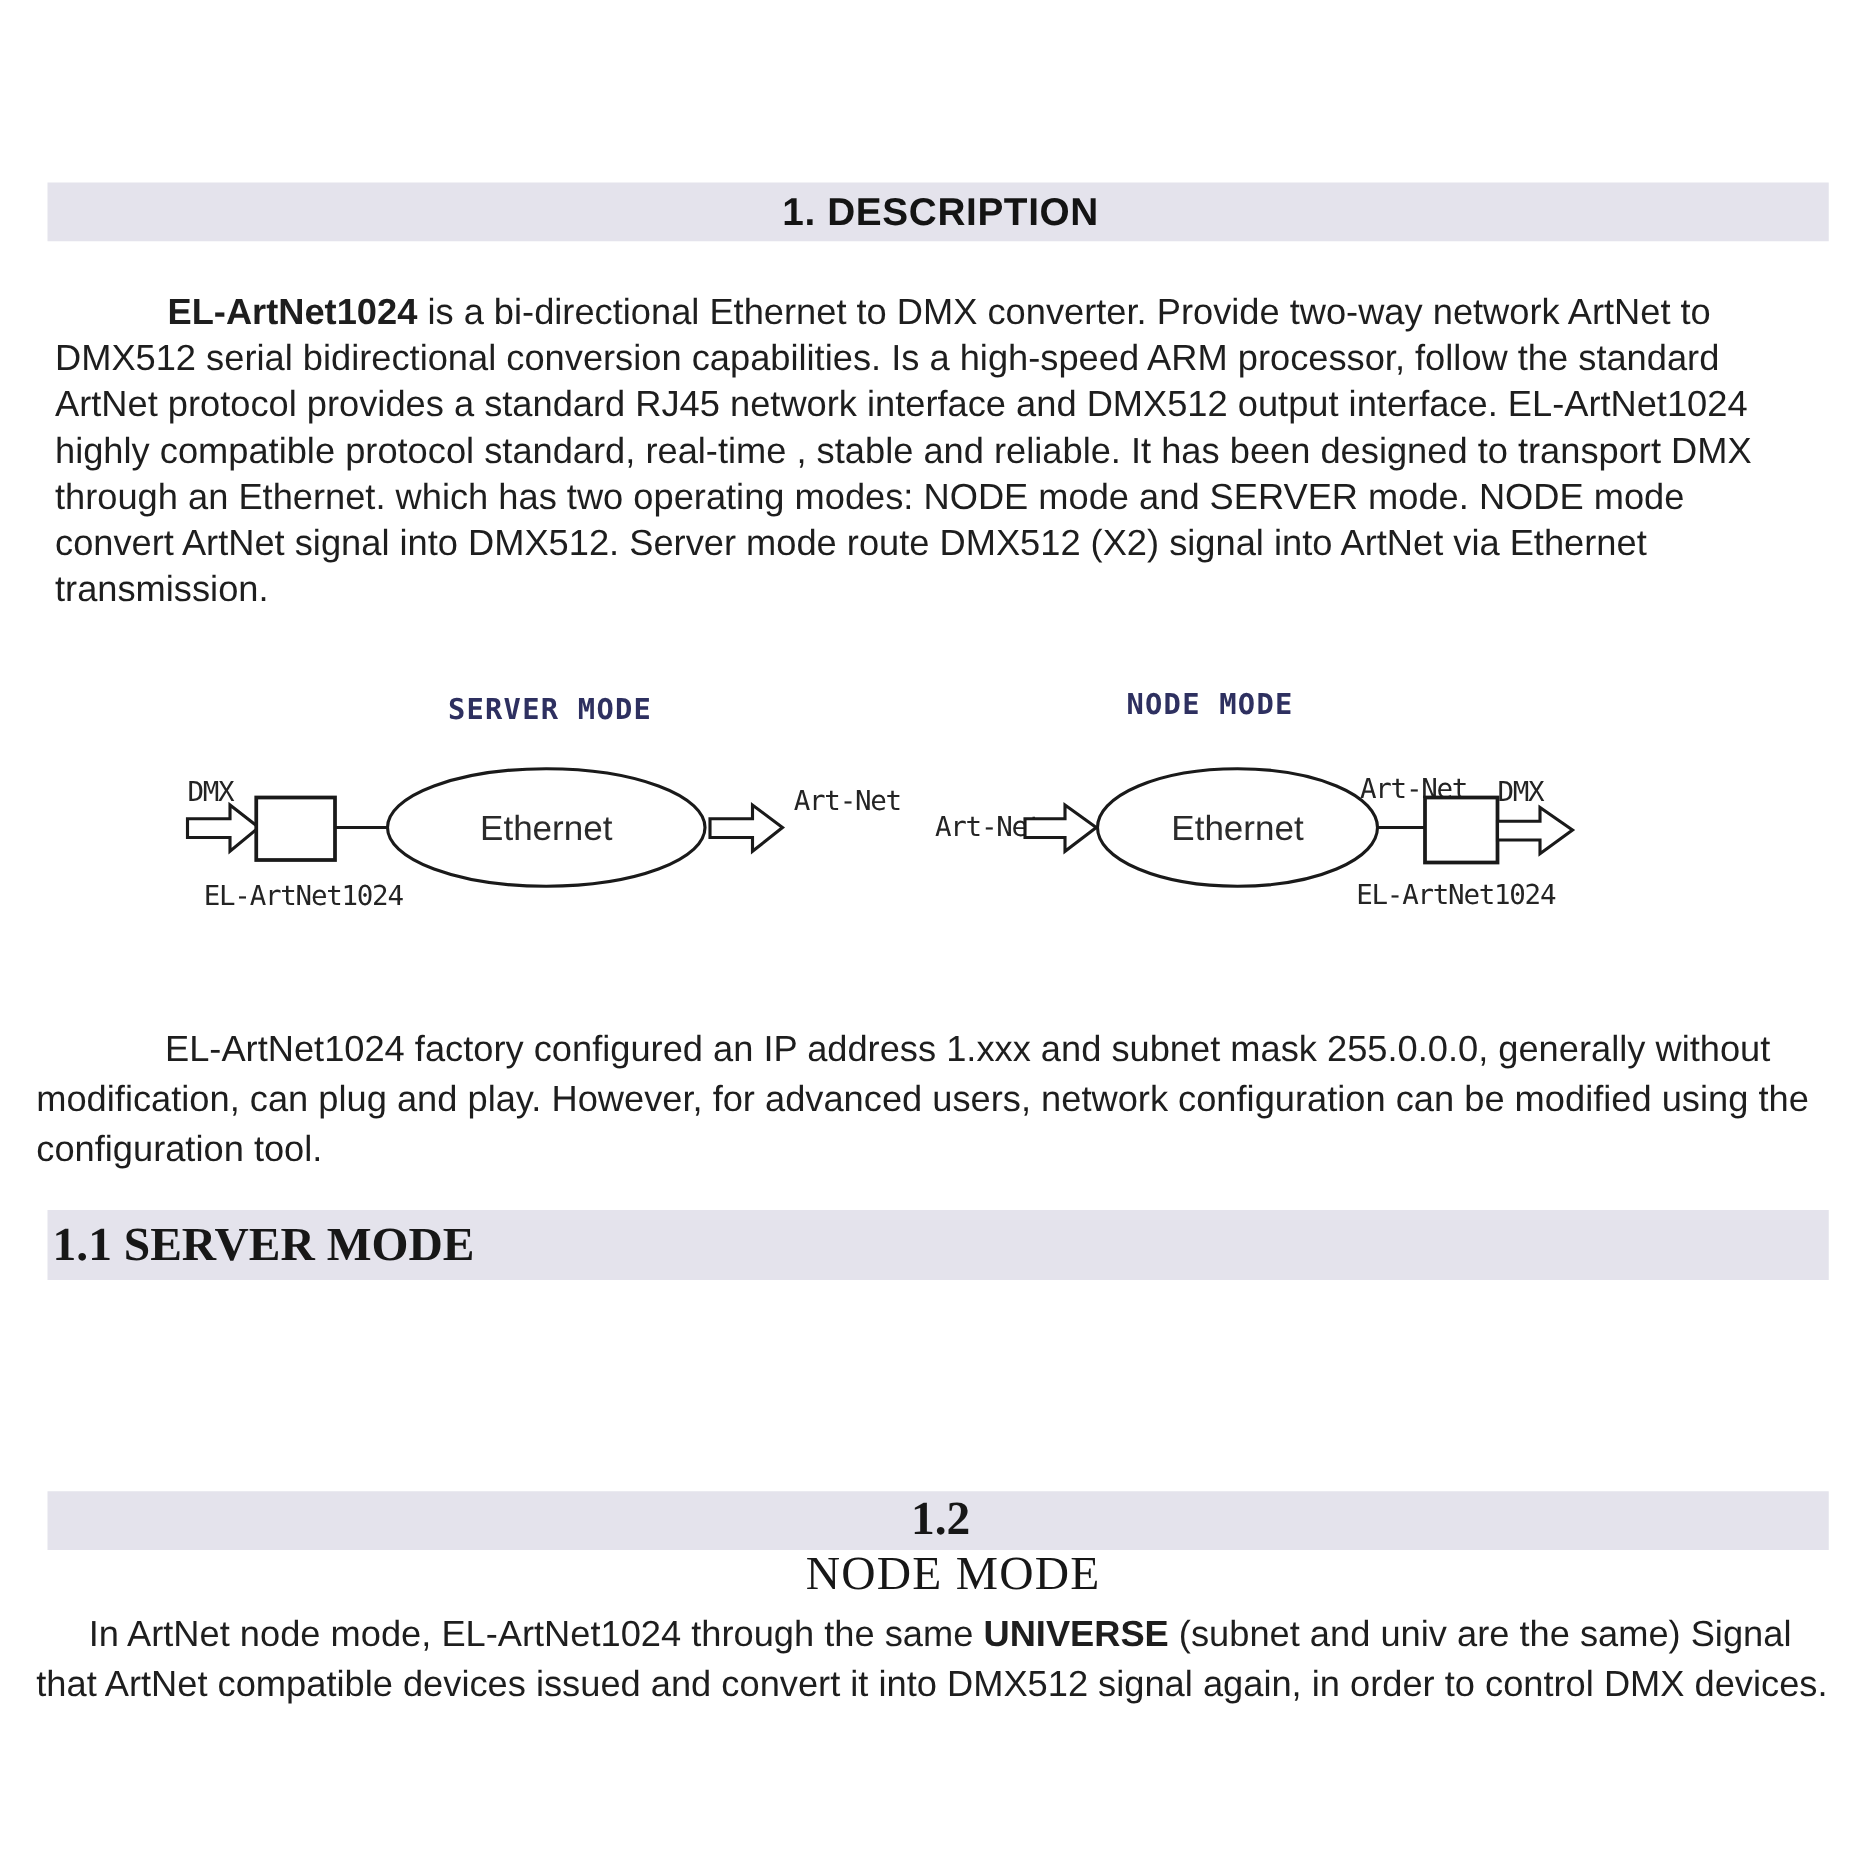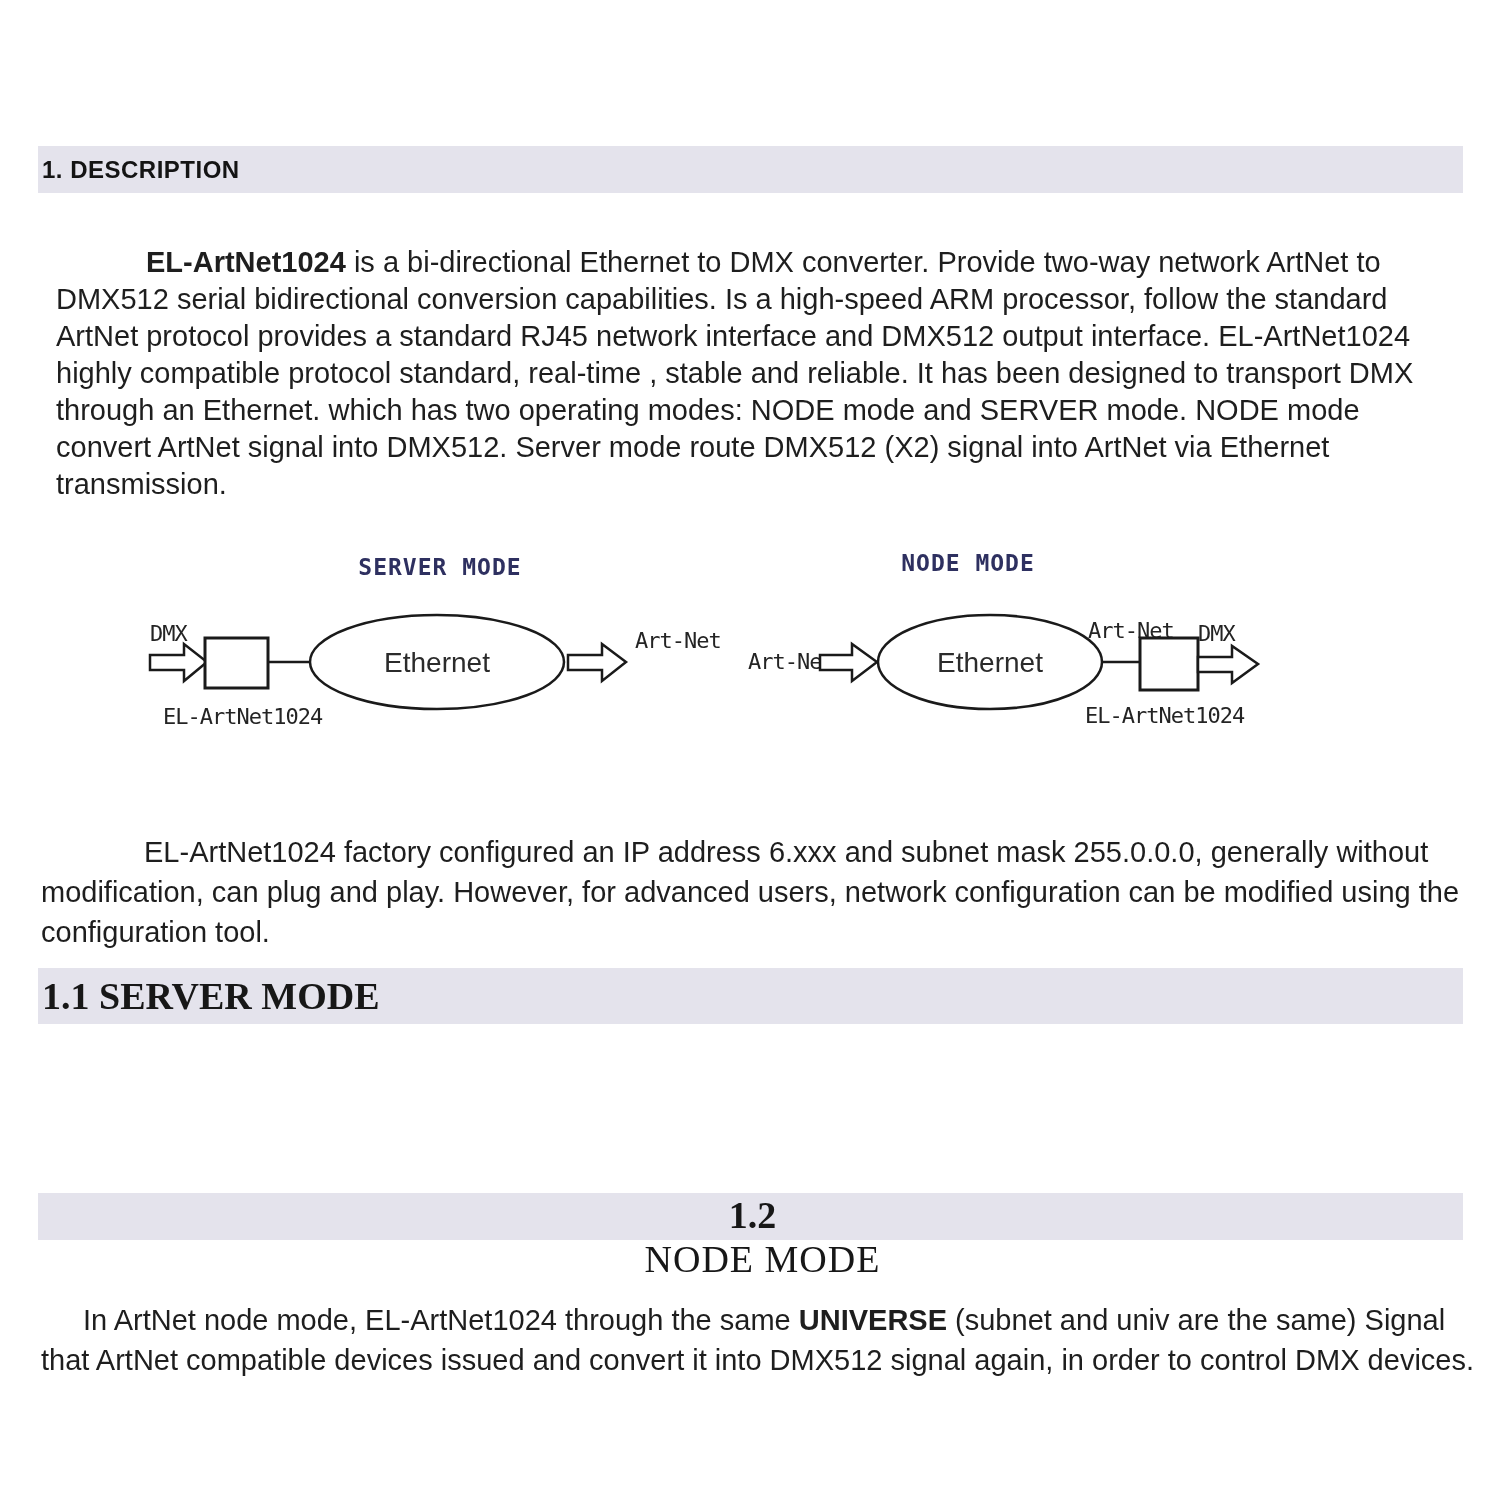--- a/index.html
+++ b/index.html
@@ -14,34 +14,34 @@
   .hbar{
     position:absolute;
     left:38px;width:1421px;
     background:#e4e3ec;
     display:flex;align-items:center;
     white-space:nowrap;
   }
   .hbar.h-sans{
     top:146px;height:47px;
     font-family:"Liberation Sans", sans-serif;
-    font-weight:bold;font-size:24px;color:#141414;
-    padding-left:4px;letter-spacing:0.5px;
+    font-weight:bold;font-size:31px;color:#141414;
+    padding-left:4px;letter-spacing:0.5px;justify-content:center;
   }
   .hbar.h-serif{
     font-family:"Liberation Serif", serif;
     font-weight:bold;font-size:38px;color:#171717;
     padding-left:4px;
   }
   #bar-server{top:968px;height:56px;}
   #bar-node{top:1193px;height:47px;flex-direction:column;}
   #bar-node .num{font-weight:bold;}
   #bar-node .ttl{font-weight:normal;margin-left:20px;letter-spacing:1px;}
   .body{
-    position:absolute;margin:16px;
+    position:absolute;margin:4px;
     font-size:29px;line-height:37px;
     color:#1e1e1e;
     text-align:left;
   }
   .p1{left:40px;top:228px;width:1392px;text-indent:90px;}
   .p2{left:25px;top:816px;width:1447px;text-indent:103px;line-height:40px;}
   .p3{left:25px;top:1058px;width:1447px;text-indent:92px;line-height:40px;}
   .p4{left:25px;top:1284px;width:1452px;text-indent:42px;line-height:40px;}
   .diag{position:absolute;}
   #diag-server{left:130px;top:543px;}
@@ -91,21 +91,21 @@
     <ellipse class="dshape" cx="250" cy="119" rx="112" ry="47" stroke-width="2.5"></ellipse>
     <text class="dcloudlabel" x="250" y="129" text-anchor="middle">Ethernet</text>
     <text class="dlabel" x="348" y="95">Art-Net</text>
     <line x1="362" y1="119" x2="400" y2="119" stroke="#1a1a1a" stroke-width="2.5"></line>
     <rect class="dshape" x="400" y="95" width="58" height="52" stroke-width="3"></rect>
     <text class="dlabel" x="458" y="98">DMX</text>
     <polygon class="dshape" stroke-width="2.5" points="458,114 492,114 492,103 518,121 492,140 492,129 458,129"></polygon>
     <text class="dlabel" x="345" y="180">EL-ArtNet1024</text>
   </svg>
 
-  <p class="body p2">EL-ArtNet1024 factory configured an IP address 6.xxx and subnet mask 255.0.0.0, generally without modification, can plug and play. However, for advanced users, network configuration can be modified using the configuration tool.</p>
+  <p class="body p2">EL-ArtNet1024 factory configured an IP address 1.xxx and subnet mask 255.0.0.0, generally without modification, can plug and play. However, for advanced users, network configuration can be modified using the configuration tool.</p>
 
   <div id="bar-server" class="hbar h-serif">
     <span>1.1 SERVER MODE</span>
   </div>
 
 
   <div id="bar-node" class="hbar h-serif">
     <span class="num">1.2</span>
     <span class="ttl">NODE MODE</span>
   </div>

